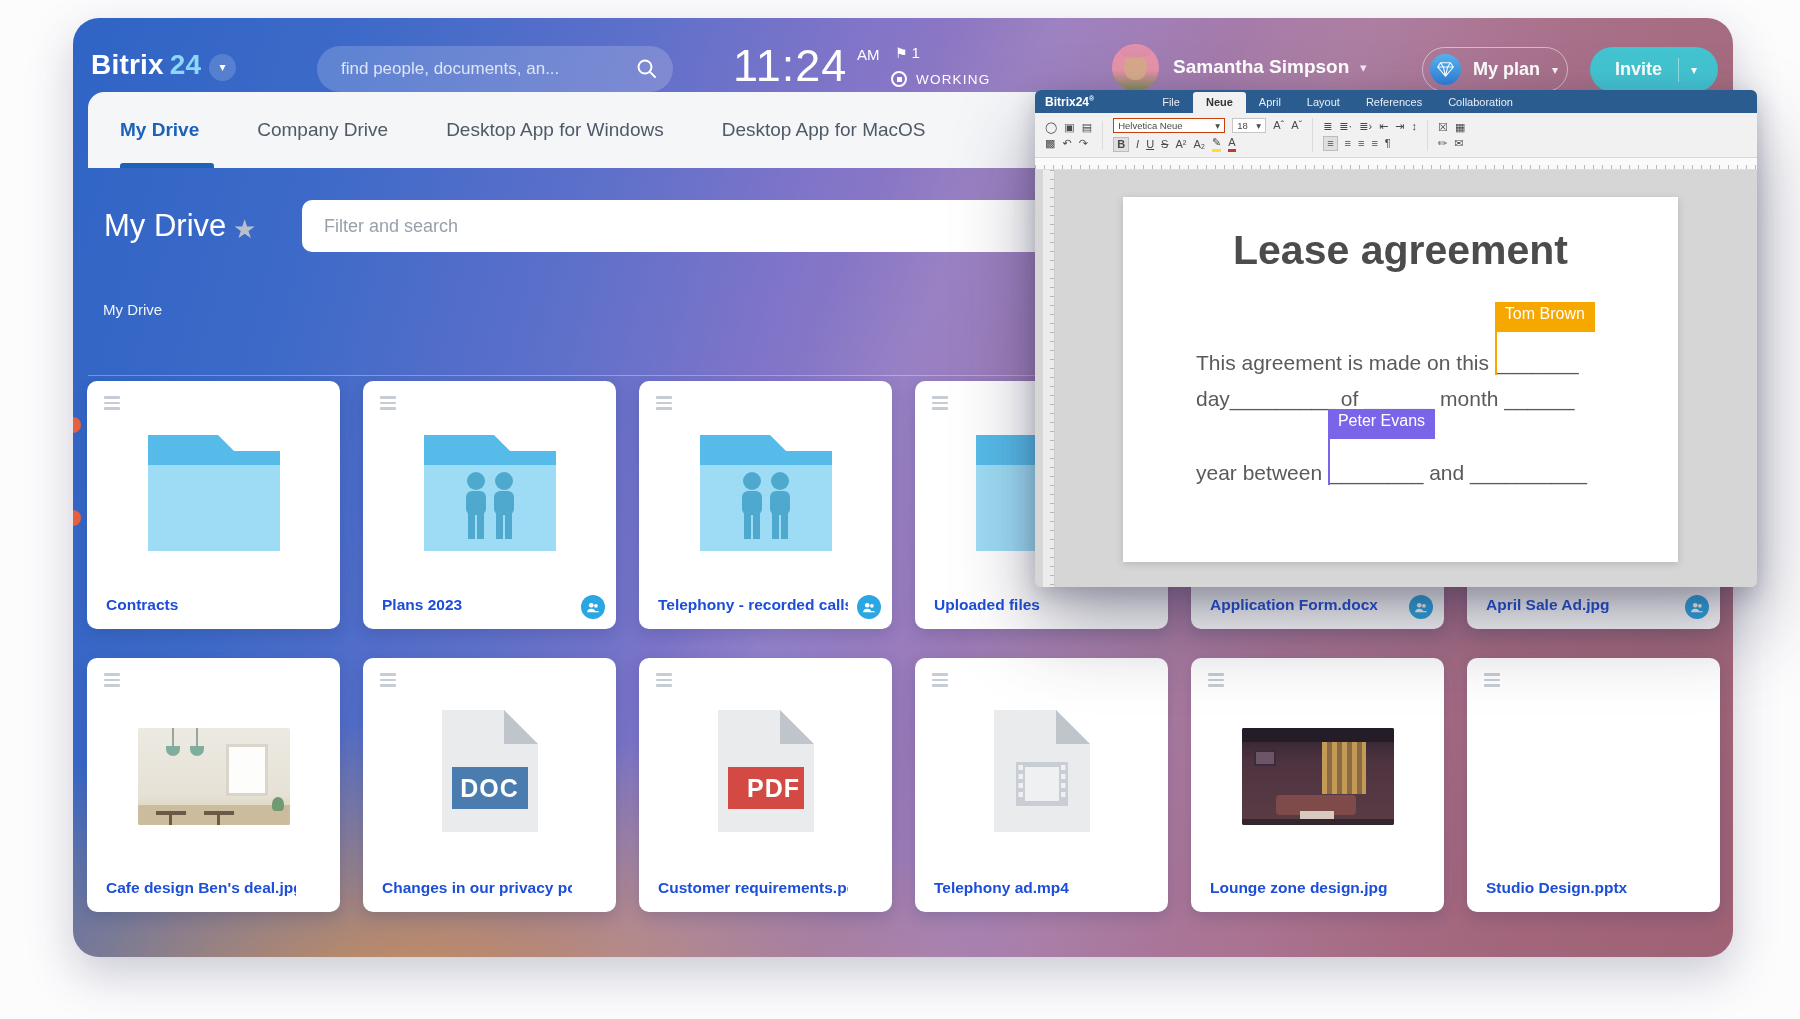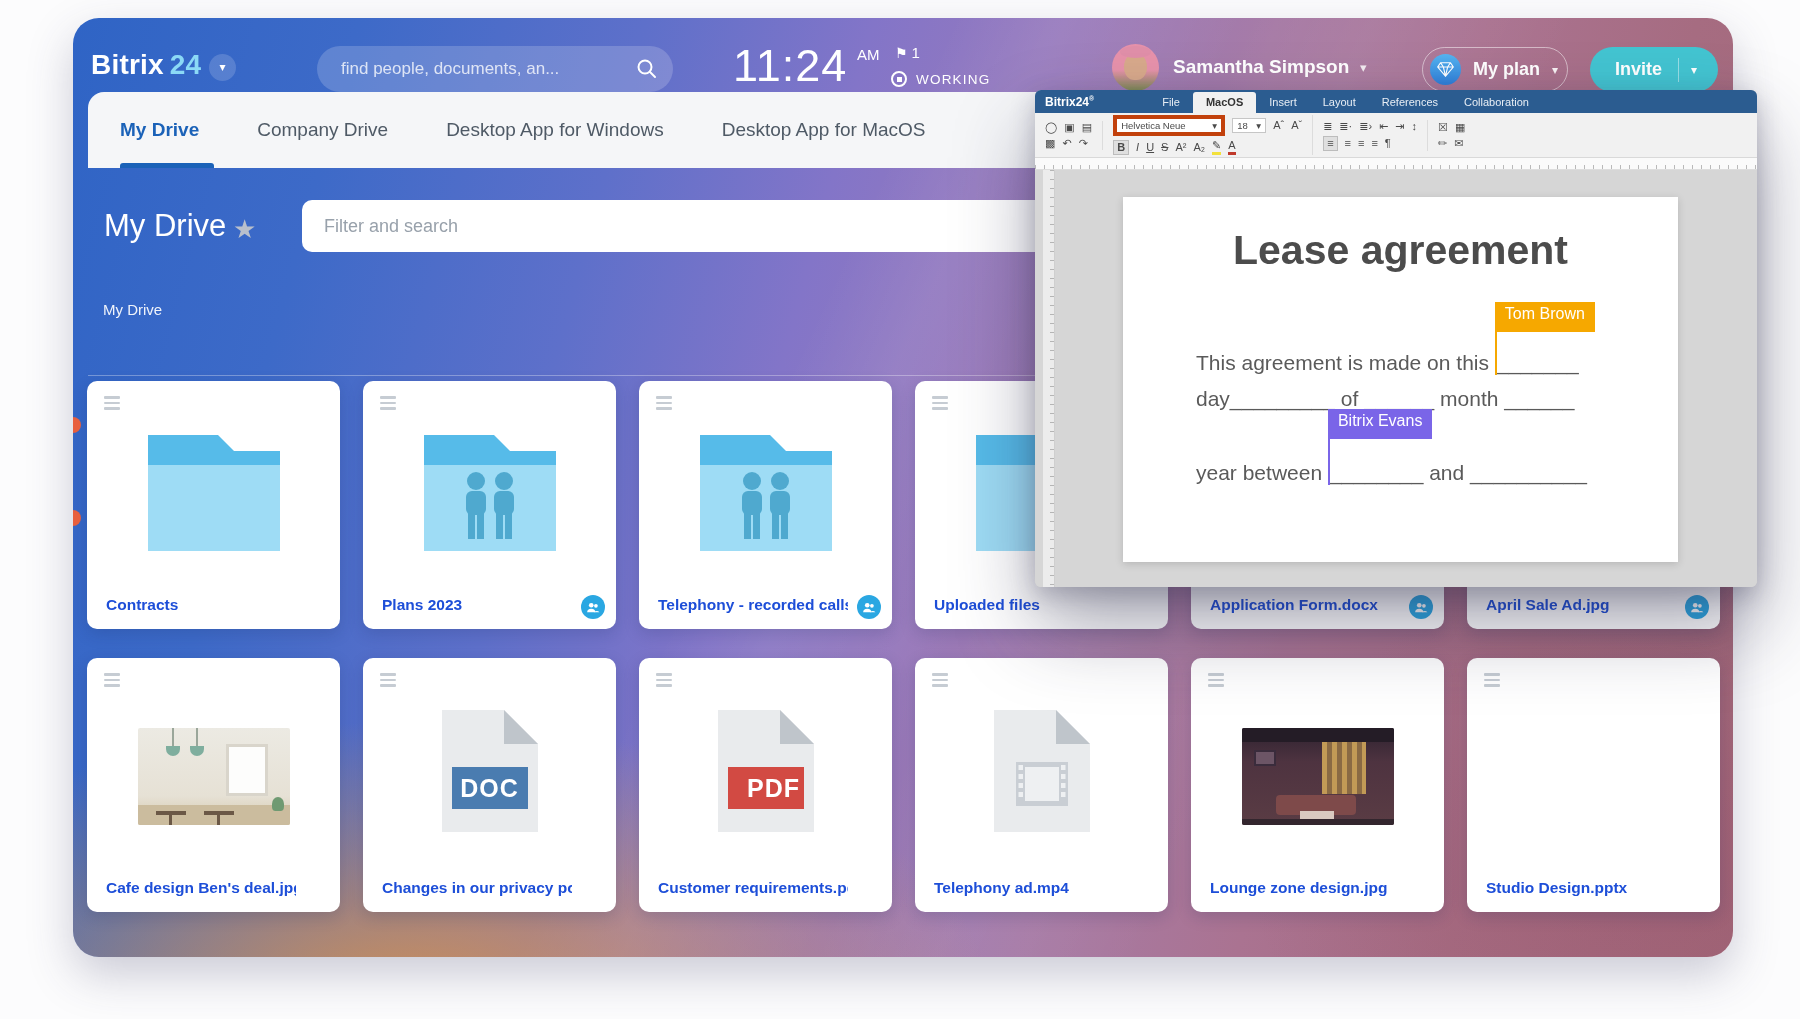--- a/index.html
+++ b/index.html
@@ -116,21 +116,21 @@
   .ww-menus { display:flex; margin-left:55px; height:100%; align-items:flex-end; }
   .ww-menu { color:#e8eef5; font-size:11px; padding:4px 13px 5px; cursor:pointer; }
   .ww-menu.active { background:#f1f1f1; color:#333; border-radius:3px 3px 0 0; font-weight:700; }
   .ww-toolbar { position:absolute; left:0; top:23px; width:100%; height:45px; background:#f1f1f1; border-bottom:1px solid #d9d9d9;
     display:flex; align-items:center; padding:0 10px; color:#4a4a4a; }
   .tb-group { display:flex; flex-direction:column; gap:3px; margin-right:10px; padding-right:10px; border-right:1px solid #dcdcdc; }
   .tb-group:last-child { border-right:none; }
   .tb-row { display:flex; align-items:center; gap:7px; font-size:11px; }
   .tb-ic { cursor:pointer; line-height:13px; }
   .tb-ic.boxed { background:#dfdfdf; border:1px solid #bcbcbc; padding:0 3px; }
-  .font-box { background:#fff; border:4px solid #c2410c; font-size:9.5px; padding:1px 4px; width:112px; display:flex; justify-content:space-between; cursor:pointer; }
+  .font-box { background:#fff; border:1px solid #c2410c; font-size:9.5px; padding:1px 4px; width:112px; display:flex; justify-content:space-between; cursor:pointer; }
   .size-box { background:#fff; border:1px solid #c6c6c6; font-size:9.5px; padding:1px 4px; width:34px; display:flex; justify-content:space-between; cursor:pointer; }
   .hl-pen { border-bottom:3px solid #f3e13c; } .fc-a { border-bottom:3px solid #c0392b; }
   .ww-hruler { position:absolute; left:0; top:68px; width:100%; height:12px; background:#fafafa; border-bottom:1px solid #ddd;
     background-image:repeating-linear-gradient(90deg,#b9b9b9 0 1px,transparent 1px 9px); background-size:100% 5px; background-position:0 7px; background-repeat:no-repeat; }
   .ww-canvas { position:absolute; left:0; top:80px; width:100%; height:417px; background:#d6d6d6; }
   .ww-vruler { position:absolute; left:8px; top:0; width:12px; height:100%; background:#ececec; border-right:1px solid #cfcfcf;
     background-image:repeating-linear-gradient(180deg,#b5b5b5 0 1px,transparent 1px 9px); background-size:5px 100%; background-repeat:no-repeat; background-position:7px 0; }
   .ww-page { position:absolute; left:88px; top:27px; width:555px; height:365px; background:#fff; box-shadow:0 2px 8px rgba(0,0,0,.15); }
   .doc-title { position:absolute; left:0; top:30px; width:100%; text-align:center; font-size:41px; font-weight:700; color:#4c4c4c; }
   .doc-line { position:absolute; left:73px; font-size:21px; color:#5a5a5a; white-space:nowrap; }
@@ -467,22 +467,22 @@
       </div>
 
     </div>
   </div>
 
   <div class="word-window">
     <div class="ww-titlebar">
       <span class="ww-logo"><span>Bitrix24</span><sup>®</sup></span>
       <div class="ww-menus">
         <span class="ww-menu">File</span>
-        <span class="ww-menu active">MacOS</span>
-        <span class="ww-menu">Insert</span>
+        <span class="ww-menu active">Neue</span>
+        <span class="ww-menu">April</span>
         <span class="ww-menu">Layout</span>
         <span class="ww-menu">References</span>
         <span class="ww-menu">Collaboration</span>
       </div>
     </div>
 
     <div class="ww-toolbar">
       <div class="tb-group">
         <div class="tb-row">
             <span class="tb-ic">◯</span>
@@ -556,19 +556,19 @@
       <div class="ww-page">
         <div class="doc-title">Lease agreement</div>
 
         <div class="doc-line l1">
           <span>This agreement is made on this </span><span class="c-tom"><span class="collab-cursor"><span class="collab-stem"></span><span class="collab-label">Tom Brown</span></span></span><span>_______</span>
         </div>
 
         <div class="doc-line l2">day_________ of ______ month ______</div>
 
         <div class="doc-line l3">
-          <span>year between </span><span class="c-peter"><span class="collab-cursor"><span class="collab-stem"></span><span class="collab-label">Bitrix Evans</span></span></span><span>________ and __________</span>
+          <span>year between </span><span class="c-peter"><span class="collab-cursor"><span class="collab-stem"></span><span class="collab-label">Peter Evans</span></span></span><span>________ and __________</span>
         </div>
       </div>
     </div>
   </div>
 
 </div>
 
 </body></html>

